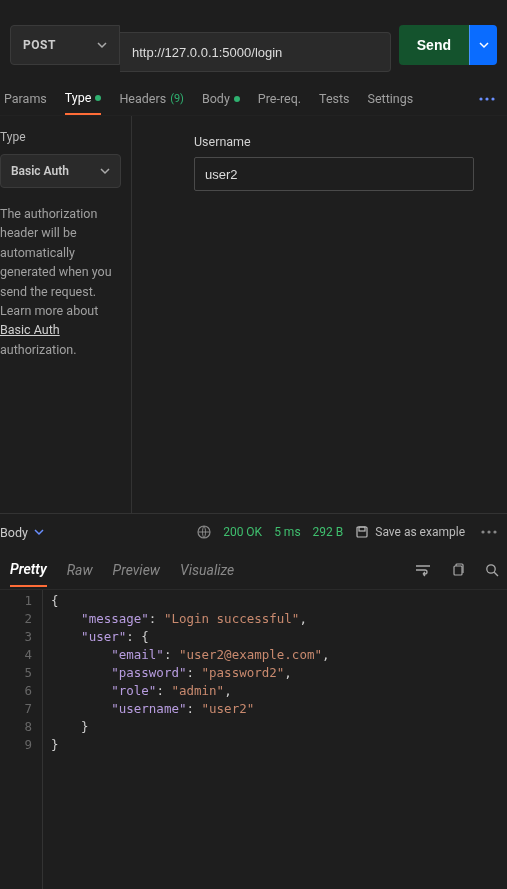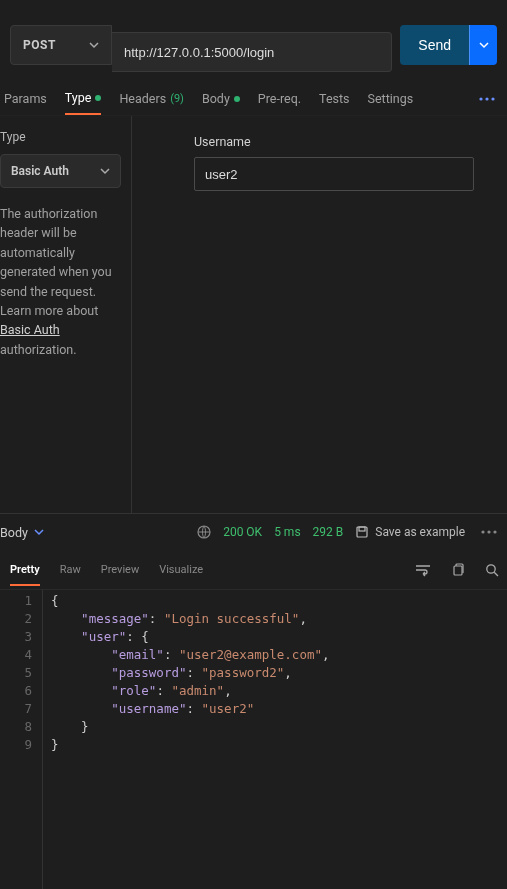--- a/index.html
+++ b/index.html
@@ -21,45 +21,45 @@
   }
   .method-select {
     display: flex;
     align-items: center;
     justify-content: space-between;
     background: #2a2a2a;
     border: 1px solid #3a3a3a;
     border-radius: 4px 0 0 4px;
     height: 40px;
     padding: 0 12px;
-    width: 102px;
+    width: 110px;
     cursor: pointer;
   }
   .method-select .label { font-weight: 700; font-size: 12px; letter-spacing: 0.5px; }
   .url-input {
     flex: 1;
     background: #2a2a2a;
     border: 1px solid #3a3a3a;
     border-left: none;
     border-radius: 0 4px 4px 0;
     height: 40px;
     color: #ddd;
     padding: 0 12px;
     font-size: 13px;
     margin-left: -8px;
     margin-top: 14px;
   }
   .send-group { display: flex; }
   .send-btn {
-    background: #0c4a6e;
+    background: #14532d;
     color: #fff;
     border: none;
     height: 40px;
     padding: 0 18px;
-    font-weight: 400;
+    font-weight: 700;
     font-size: 14px;
     border-radius: 4px 0 0 4px;
     cursor: pointer;
   }
   .send-caret {
     background: #0a6cff;
     border: none;
     border-left: 1px solid rgba(255,255,255,0.25);
     height: 40px;
     width: 28px;
@@ -196,22 +196,23 @@
   .view-tabs {
     display: flex;
     align-items: center;
     gap: 20px;
     padding: 6px 8px 6px 10px;
     border-bottom: 1px solid #2a2a2a;
     height: 40px;
   }
   .view-tab {
     color: #888;
-    font-size: 11px;
-    cursor: pointer;
+    font-size: 14px;
+    cursor: pointer;
+    font-style: italic;
   }
   .view-tab.active {
     color: #fff;
     font-weight: 600;
     border-bottom: 2px solid #ff6c37;
     padding-bottom: 8px;
     margin-bottom: -9px;
   }
   .json-select {
     display: flex;

